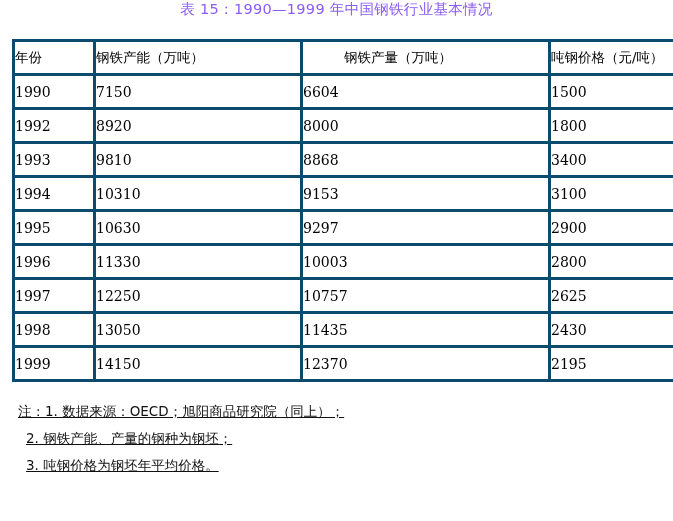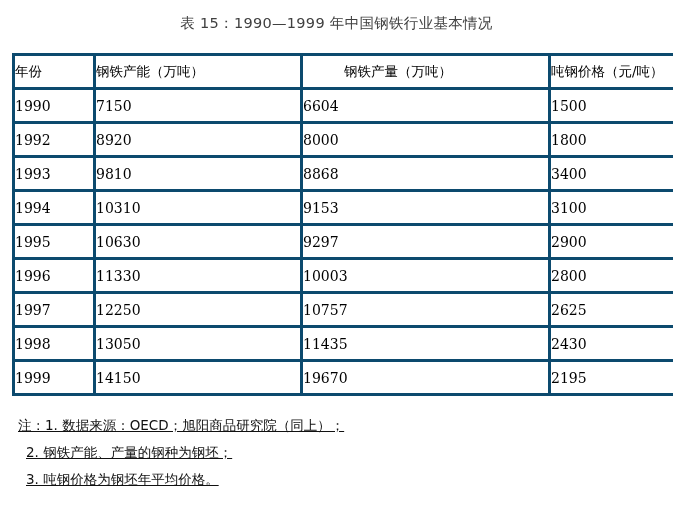--- a/index.html
+++ b/index.html
@@ -19,23 +19,22 @@
     width: 673px;
     height: 521px;
     box-sizing: border-box;
     padding: 0;
   }
   .caption {
     text-align: center;
     font-size: 14.5px;
     font-family: "DejaVu Sans", "Liberation Sans", sans-serif;
     letter-spacing: 0.3px;
-    margin-top: 14px;
     margin-bottom: 0;
-    color: #404040;
+    color: #8b5cf6;
   }
   .table-wrap {
     margin: 20px 12px 0 12px;
   }
   table.data {
     border-collapse: collapse;
     width: 649px;
     table-layout: fixed;
   }
   table.data th, table.data td {
@@ -137,21 +136,21 @@
         </tr>
         <tr>
           <td class="year">1998</td>
           <td>13050</td>
           <td>11435</td>
           <td>2430</td>
         </tr>
         <tr>
           <td class="year">1999</td>
           <td>14150</td>
-          <td>19670</td>
+          <td>12370</td>
           <td>2195</td>
         </tr>
       </tbody>
     </table>
   </div>
 
   <div class="notes">
     <div class="note-line first">注：1. 数据来源：OECD；旭阳商品研究院（同上）；</div>
     <div class="note-line rest">2. 钢铁产能、产量的钢种为钢坯；</div>
     <div class="note-line rest">3. 吨钢价格为钢坯年平均价格。</div>

